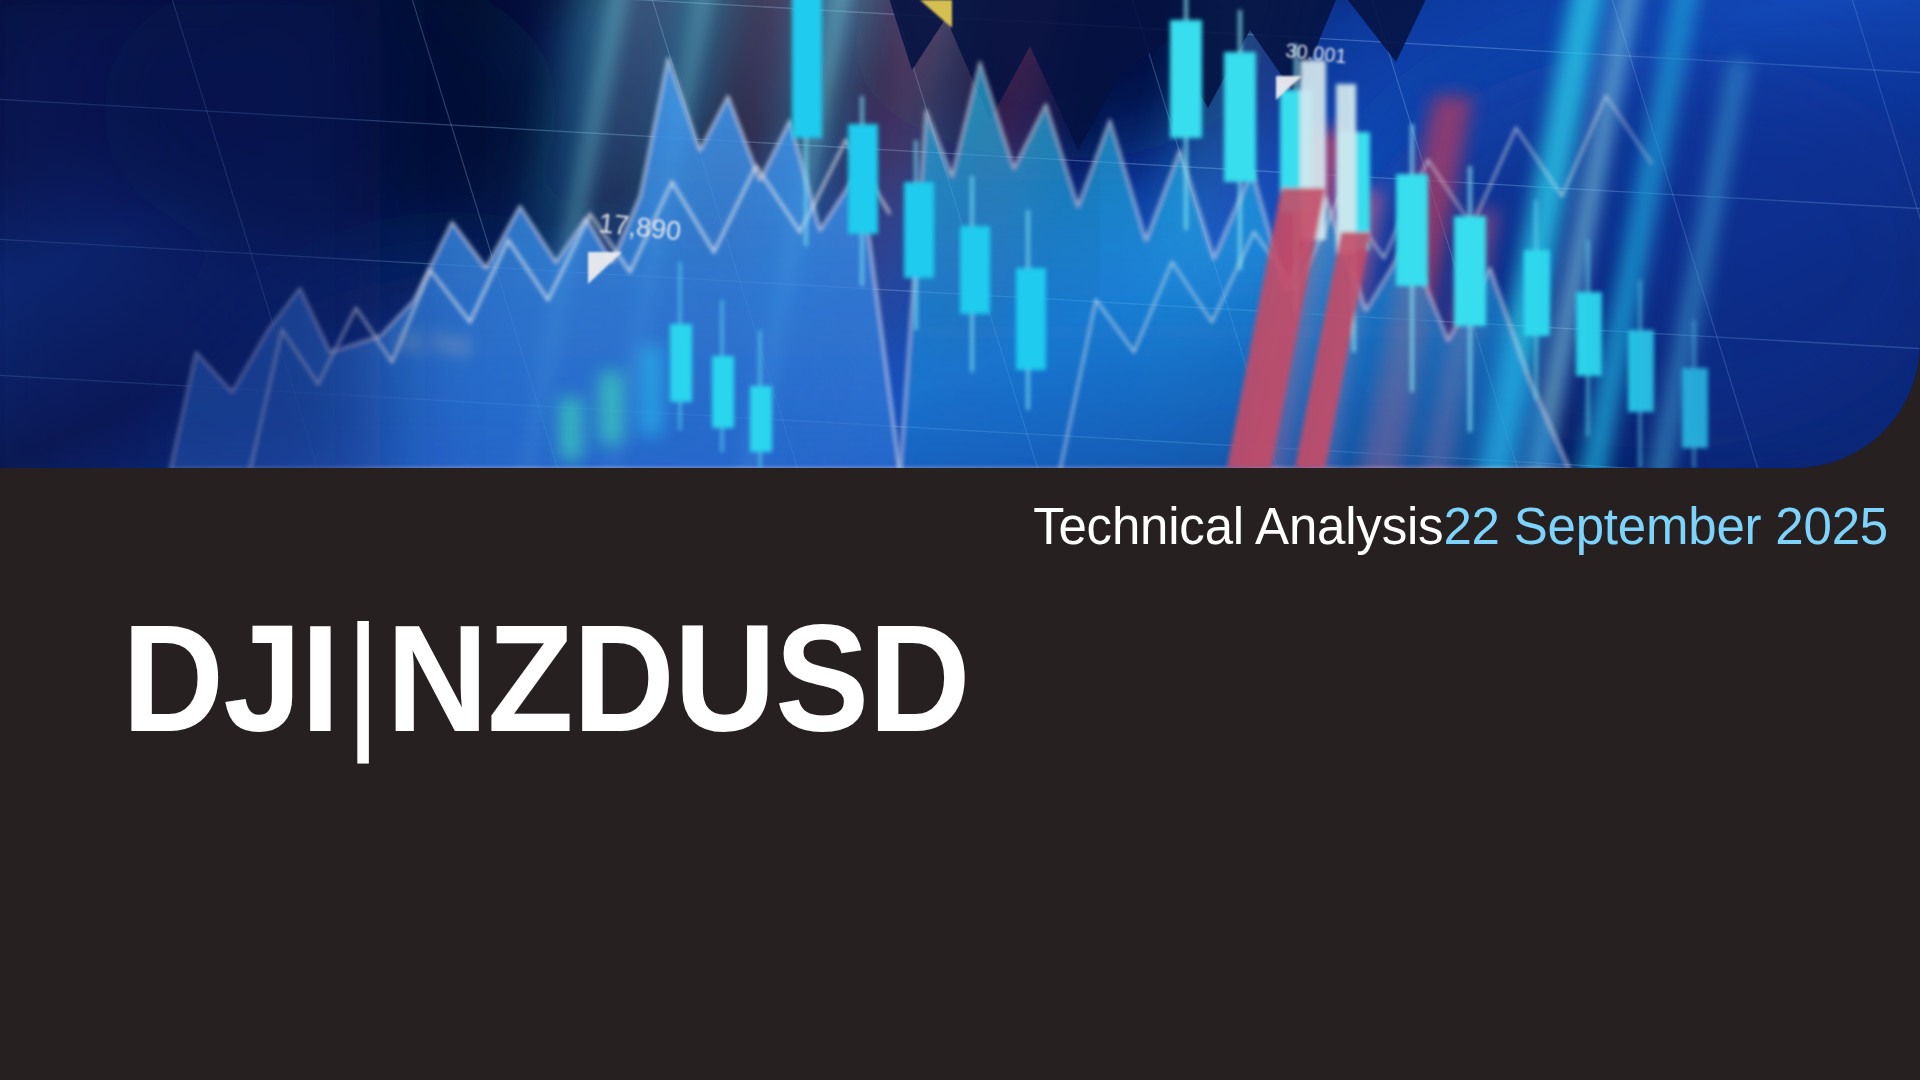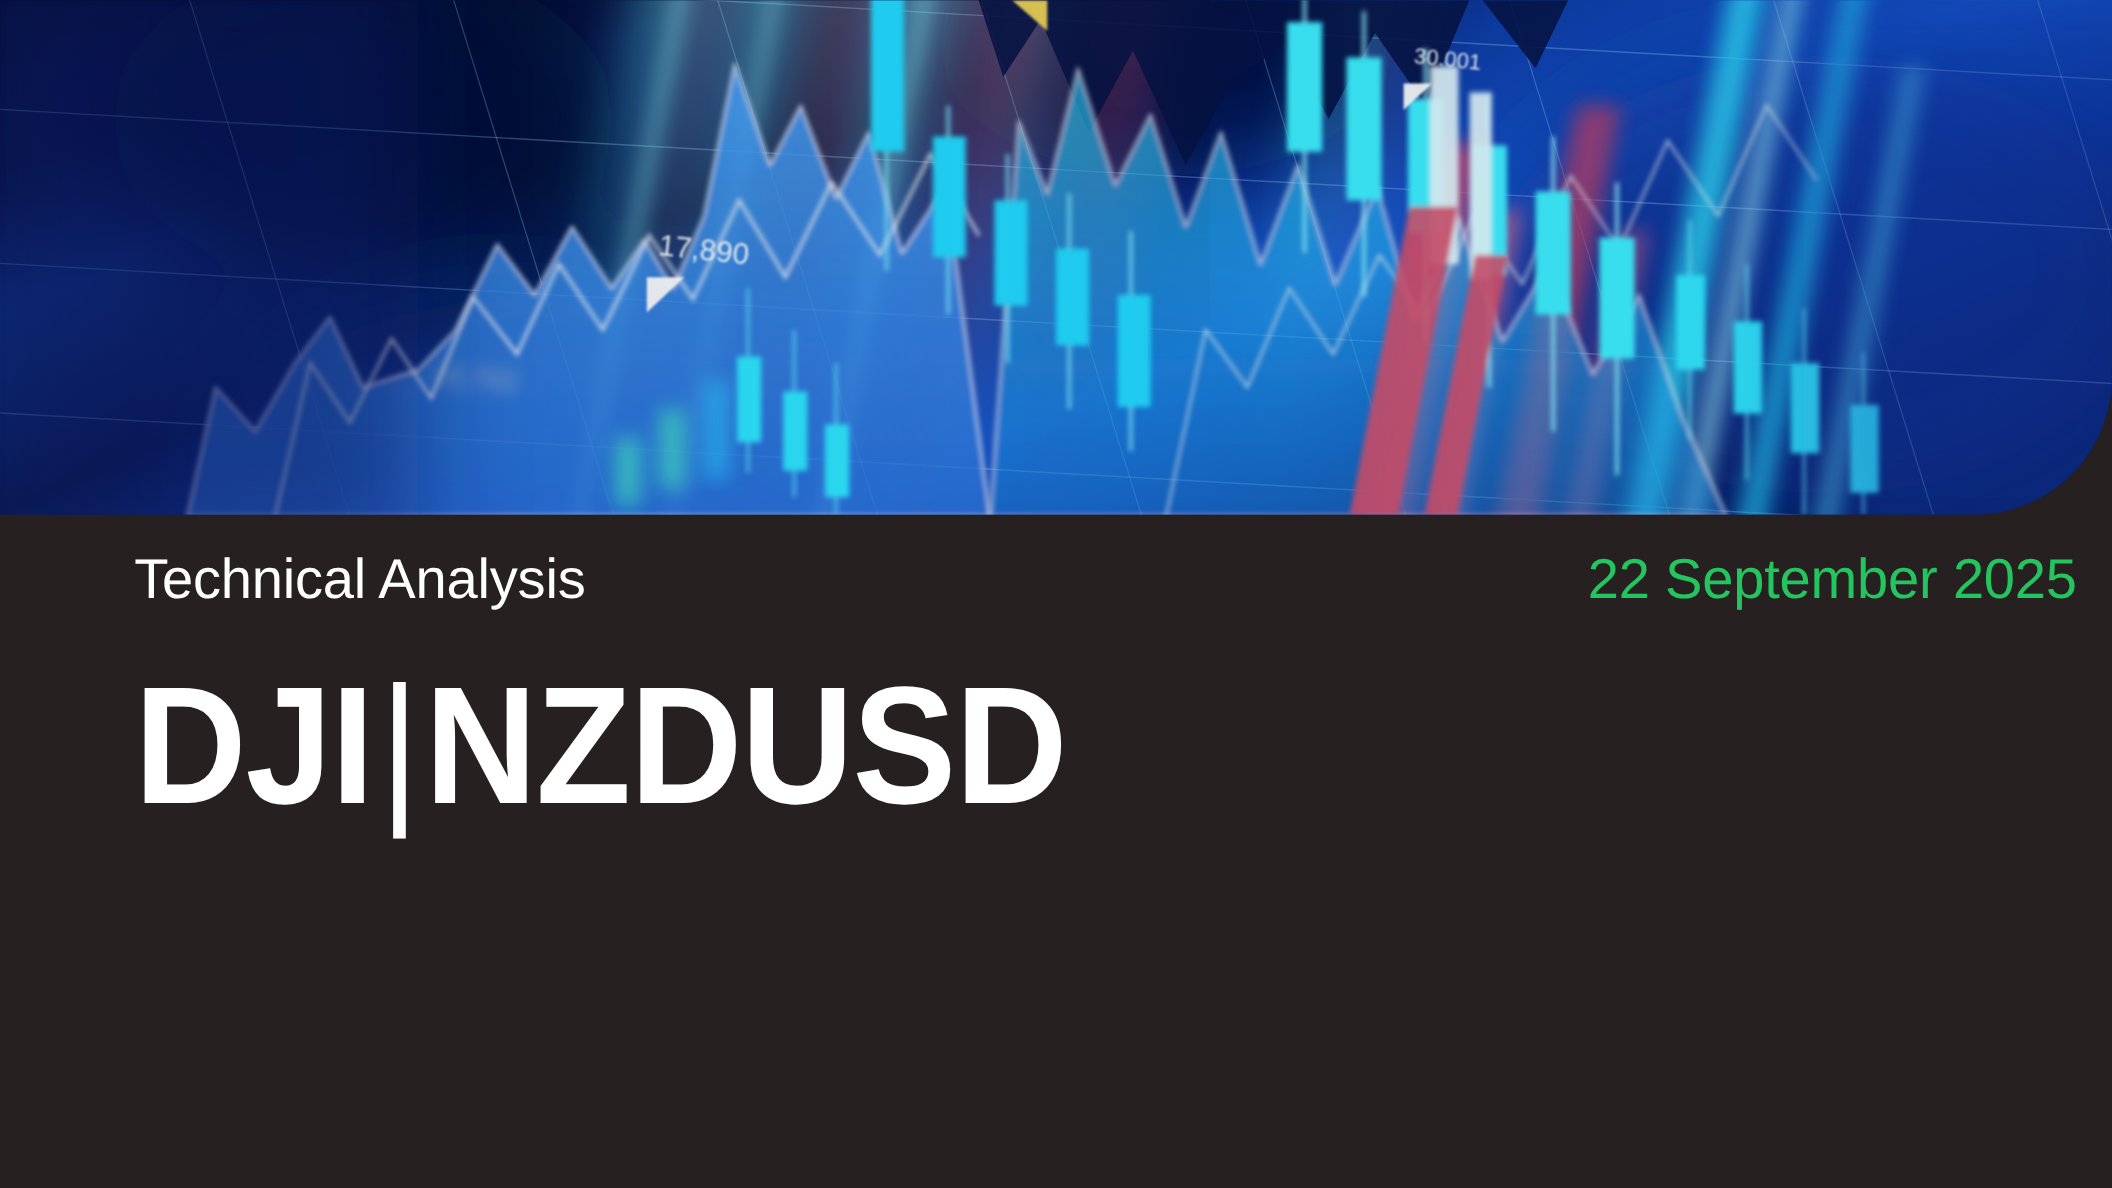--- a/index.html
+++ b/index.html
@@ -35,40 +35,39 @@
     background:#262120;
   }
 
   #meta-row {
     position:absolute;
     left:122px; right:32px;
     top:24px;
     height:68px;
     display:flex;
     align-items:center;
-    justify-content:space-between;
+    justify-content:flex-end;
   }
   #kicker {
     font-family:"Liberation Sans", sans-serif;
     font-weight:300;
     font-size:51px;
     line-height:1;
     color:#ffffff;
     letter-spacing:-0.2px;
     white-space:nowrap;
   }
   #slide-date {
     font-family:"Liberation Sans", sans-serif;
     font-weight:300;
     font-size:51px;
     line-height:1;
-    color:#22c55e;
+    color:#7dd3fc;
     letter-spacing:-0.2px;
     white-space:nowrap;
-    margin-left:20px;
   }
 
   #headline {
     position:absolute;
     left:122px;
     top:128px;
     font-family:"Liberation Sans Narrow","Liberation Sans", sans-serif;
     font-weight:700;
     font-size:152px;
     line-height:1.08;

